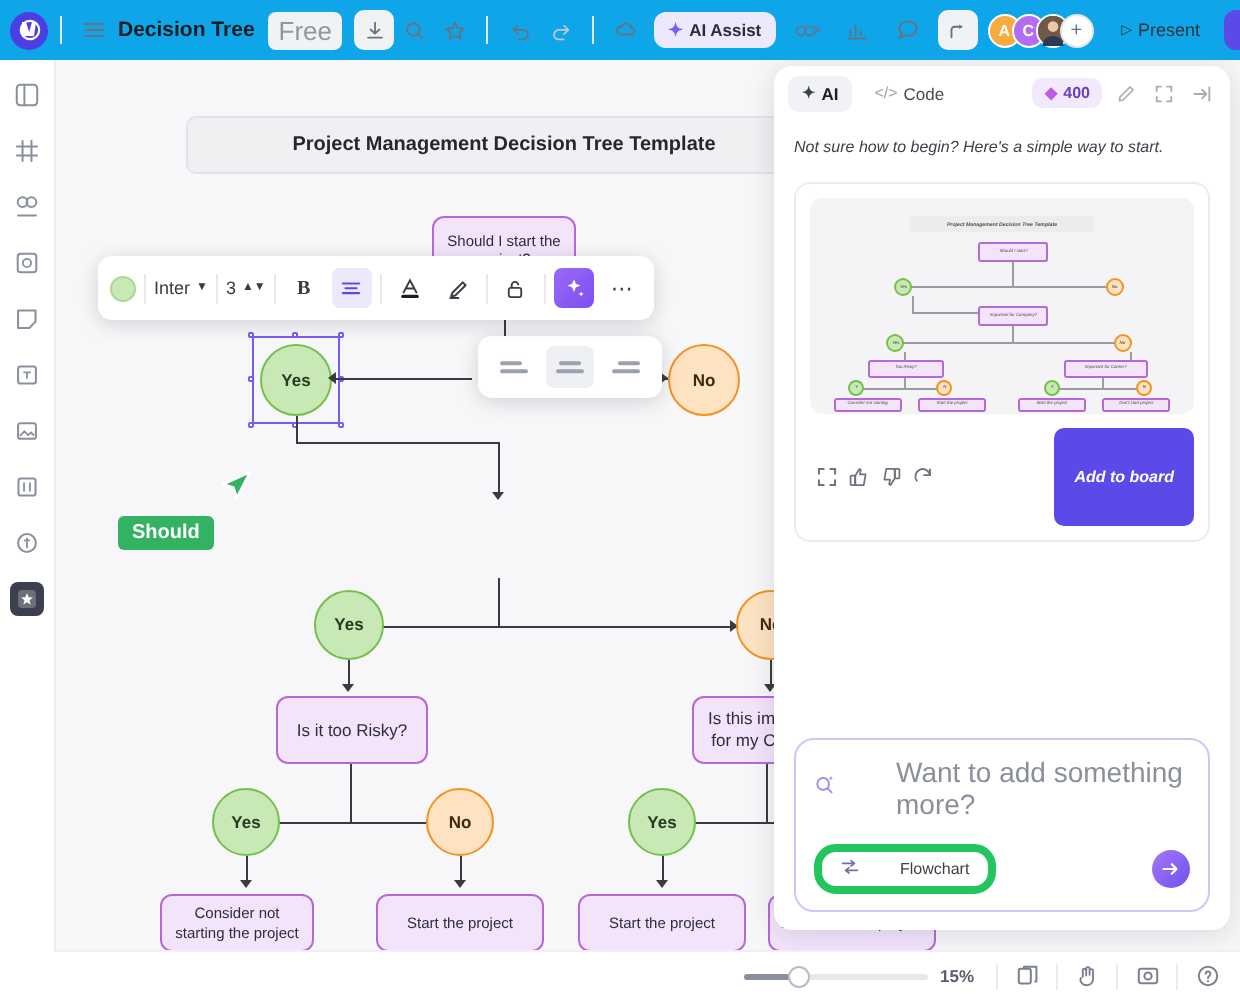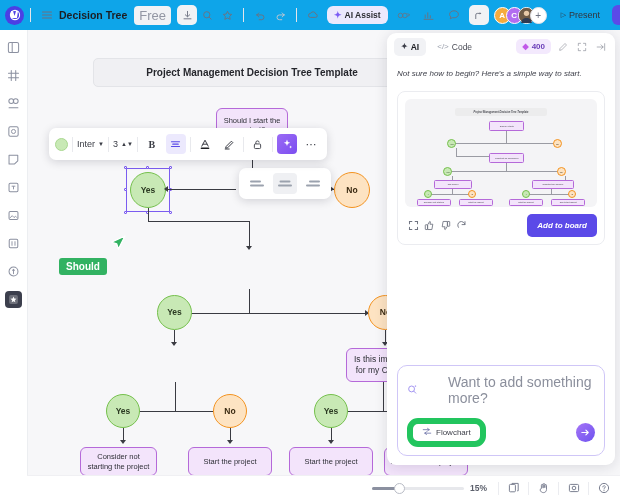--- a/index.html
+++ b/index.html
@@ -190,31 +190,31 @@
     font-size: 2.2px; color: #4a4b52; display:flex; align-items:center; justify-content:center;
     text-align:center; line-height:1.15; padding: 1px; }
   .mini.circ { border-radius: 50%; font-size: 2.2px; display:flex; align-items:center; justify-content:center; }
   .mini.yes { background: #c8e9b5; border: .7px solid #75c04d; color:#2b3a22; }
   .mini.no  { background: #fde3c2; border: .7px solid #f39321; color:#3a2a12; }
   .mini.edge { background: #9a9ba3; }
   .card-actions { display: flex; align-items: center; margin-top: 7px; }
   .ca-icon { width: 16px; height: 16px; display:flex; align-items:center; justify-content:center; color:#6f7380; }
   .add-board {
     margin-left: auto; background: #5b4ae8; color: #fff; font-size: 8px;
-    font-weight: bold; padding: 7px 10px; border-radius: 5px;
+    font-weight: bold; padding: 20px 10px; border-radius: 5px;
   }
   .composer {
     margin: 0 10px 9px; background: #fff; border: 1.2px solid #cfc6f7;
     border-radius: 10px; padding: 8px 9px;
   }
   .comp-row1 { display: flex; align-items: center; gap: 5px; }
   .comp-ph { font-size: 14px; color: #8b8f9c; margin-left: 25px; }
   .comp-row2 { display: flex; align-items: center; margin-top: 12px; }
   .chip {
-    display: flex; align-items: center; gap: 4px; border: 6px solid #22c55e;
+    display: flex; align-items: center; gap: 20px; border: 4px solid #22c55e;
     border-radius: 11px; padding: 3px 9px; font-size: 8px; color: #3d3f49; font-weight: 500;
   }
   .send-btn {
     margin-left: auto; width: 19px; height: 19px; border-radius: 50%;
     background: linear-gradient(135deg,#a675f7,#6d52ef); color: #fff;
     display: flex; align-items: center; justify-content: center; font-size: 10px;
   }
 
   
   .bottombar {
@@ -434,20 +434,21 @@
       <div class="edge h" style="left:148px; top:283px; width:73px;"></div>
       <div class="edge h" style="left:221px; top:283px; width:120px;"></div>
       <div class="arrow left" style="left:146px; top:280px;"></div>
       <div class="arrow right" style="left:337px; top:280px;"></div>
 
       <div class="node circ yes" style="left:129px; top:265px; width:35px; height:35px;">Yes</div>
       <div class="node circ no" style="left:340px; top:265px; width:35px; height:35px;">No</div>
 
       <div class="edge v" style="left:146px; top:300px; height:14px;"></div>
       <div class="arrow down" style="left:143px; top:312px;"></div>
+      <div class="node box" style="left:110px; top:318px; width:76px; height:34px;">Is it too Risky?</div>
 
       <div class="edge v" style="left:357px; top:300px; height:14px;"></div>
       <div class="arrow down" style="left:354px; top:312px;"></div>
       <div class="node box" style="left:318px; top:318px; width:76px; height:34px;">Is this important for my Career?</div>
 
       <div class="edge v" style="left:147px; top:352px; height:29px;"></div>
       <div class="edge h" style="left:97px; top:381px; width:50px;"></div>
       <div class="edge h" style="left:147px; top:381px; width:55px;"></div>
       <div class="arrow left" style="left:95px; top:378px;"></div>
       <div class="arrow right" style="left:198px; top:378px;"></div>

